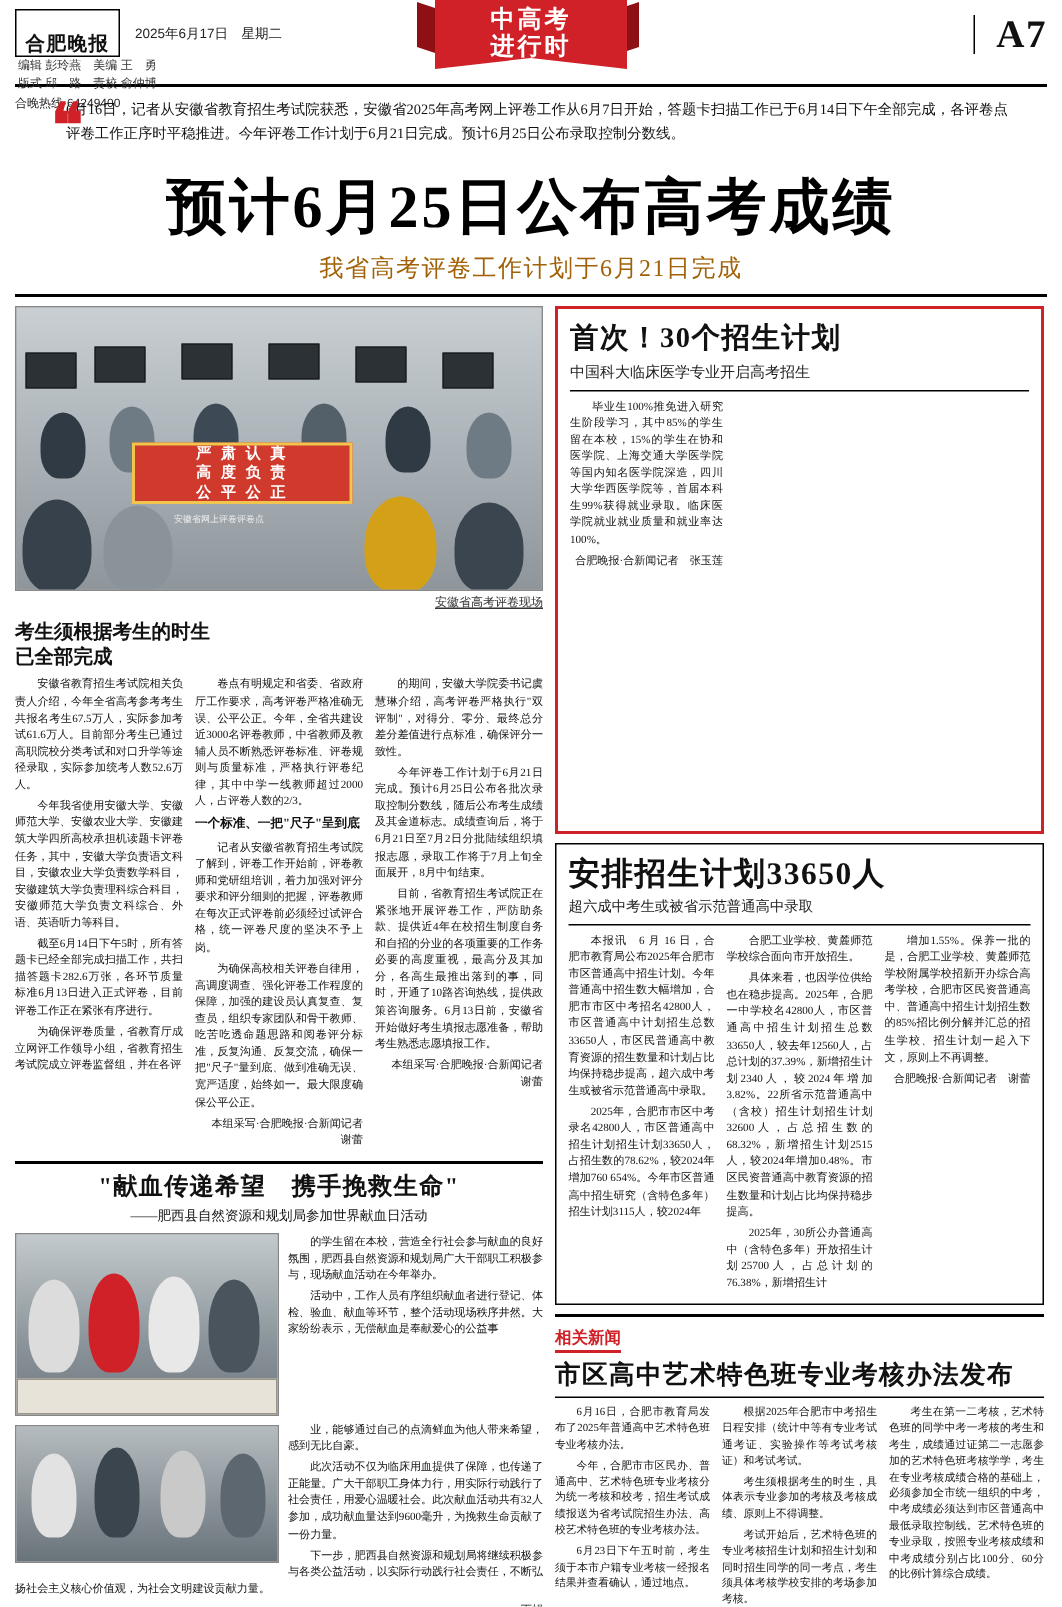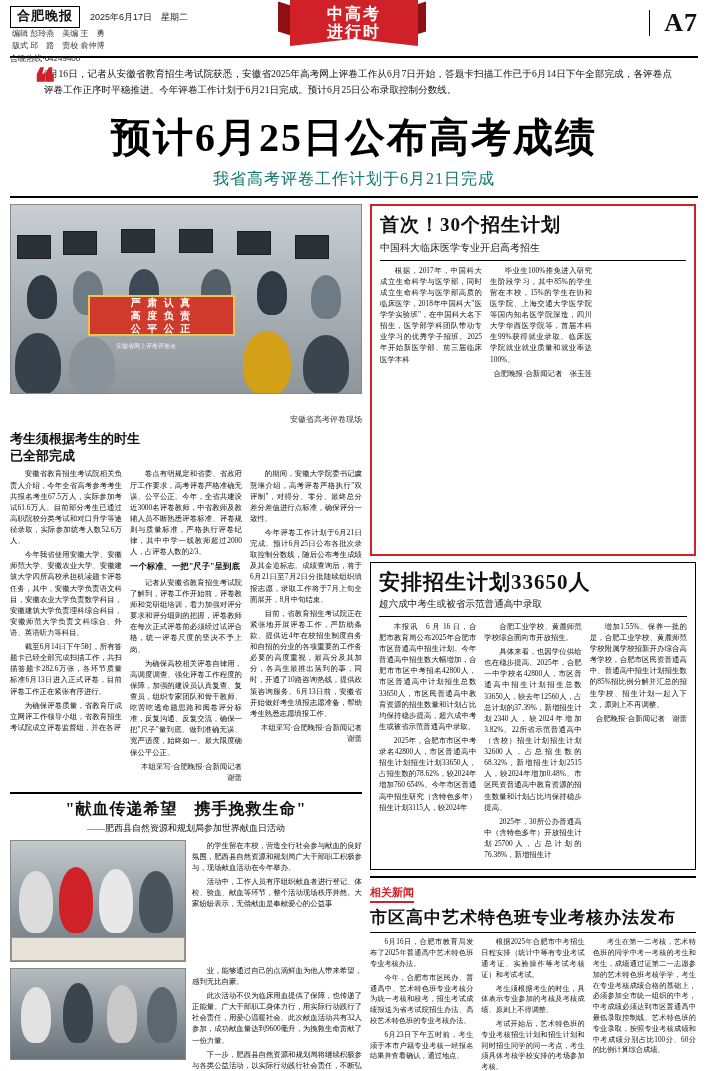--- a/index.html
+++ b/index.html
@@ -19,21 +19,21 @@
   
   .masthead {
     display: flex; align-items: flex-start;
     border-bottom: 2px solid #000;
     padding-bottom: 4px;
     height: 52px;
     position: relative;
   }
   .logo-box {
     border: 1px solid #000;
-    padding: 2px 6px;
+    padding: 15px 6px;
     font-family: "Liberation Serif", serif;
     font-weight: bold;
     font-size: 13px;
     letter-spacing: 1px;
     line-height: 1.1;
     margin-right: 6px;
     height: 22px;
   }
   .mast-left { width: 230px; }
   .mast-row1 { display: flex; align-items: center; }
@@ -107,42 +107,43 @@
     letter-spacing: 2px;
     margin: 12px 0 4px;
     color: #000;
   }
   .subheadline {
     text-align: center;
     font-family: "Liberation Serif", serif;
     font-size: 16px;
     letter-spacing: 1px;
     margin-bottom: 6px;
-    color: #0f766e;
+    color: #a16207;
   }
   .rule-strong { border-top: 2px solid #000; margin: 4px 0 6px; }
 
   
   .body-grid {
     display: flex;
     gap: 8px;
   }
   .col-left { width: 352px; }
   .col-right { width: 326px; }
 
   .photo-box {
     width: 100%; height: 190px;
     border: 1px solid #888;
     position: relative;
     overflow: hidden;
     background: linear-gradient(180deg,#9fa7ad 0%, #7d858b 40%, #5f676d 100%);
   }
   .photo-caption {
     font-size: 8px; color: #333; text-align: right;
-    margin-top: 20px;
+    margin-top: 2px;
+    text-decoration: underline;
   }
   
   .scene-wall { position:absolute; inset:0; background:linear-gradient(180deg,#c9cfd3,#aeb6bb 45%,#8e969c); }
   .scene-banner {
     position:absolute; left:22%; top:48%; width:42%; height:22%;
     background:#d03a2c; border:2px solid #f0c44d; color:#fff;
     font-family:"Liberation Serif",serif; font-weight:bold; font-size:10px;
     display:flex; align-items:center; justify-content:center; letter-spacing:2px;
     line-height:1.3; text-align:center;
   }
@@ -388,23 +389,20 @@
     </div>
 
     <div class="col-right">
 
       <div class="ad-box">
         <div class="ad-title">首次！30个招生计划</div>
         <div class="ad-sub">中国科大临床医学专业开启高考招生</div>
         <div class="hr-thin"></div>
         <div class="colset col3">
           <div class="txt">
-            <p>根据，2017年，中国科大成立生命科学与医学部，同时成立生命科学与医学部高质的临床医学，2018年中国科大"医学学实验班"，在中国科大名下招生，医学部学科团队带动专业学习的优秀学子招班。2025年开始新医学部、前三届临床医学本科</p>
-          </div>
-          <div class="txt">
             <p>毕业生100%推免进入研究生阶段学习，其中85%的学生留在本校，15%的学生在协和医学院、上海交通大学医学院等国内知名医学院深造，四川大学华西医学院等，首届本科生99%获得就业录取。临床医学院就业就业质量和就业率达100%。</p>
             <p class="sign">合肥晚报·合新闻记者　张玉莲</p>
           </div>
         </div>
       </div>
 
       <div class="right-box">
         <div class="art-title" style="margin-top:0;">安排招生计划33650人</div>
         <div class="art-sub">超六成中考生或被省示范普通高中录取</div>
         <div class="hr-thin"></div>

